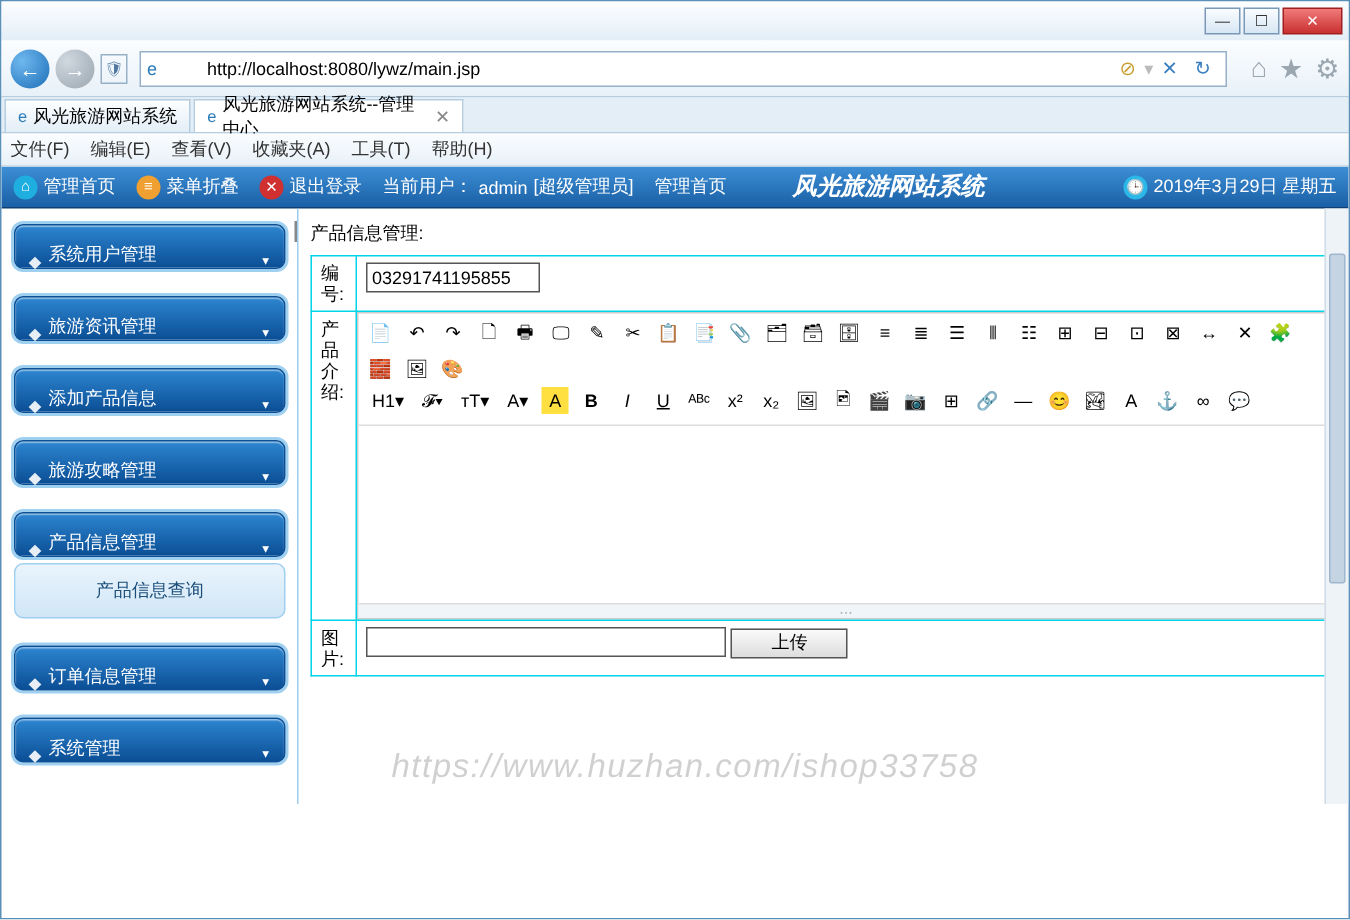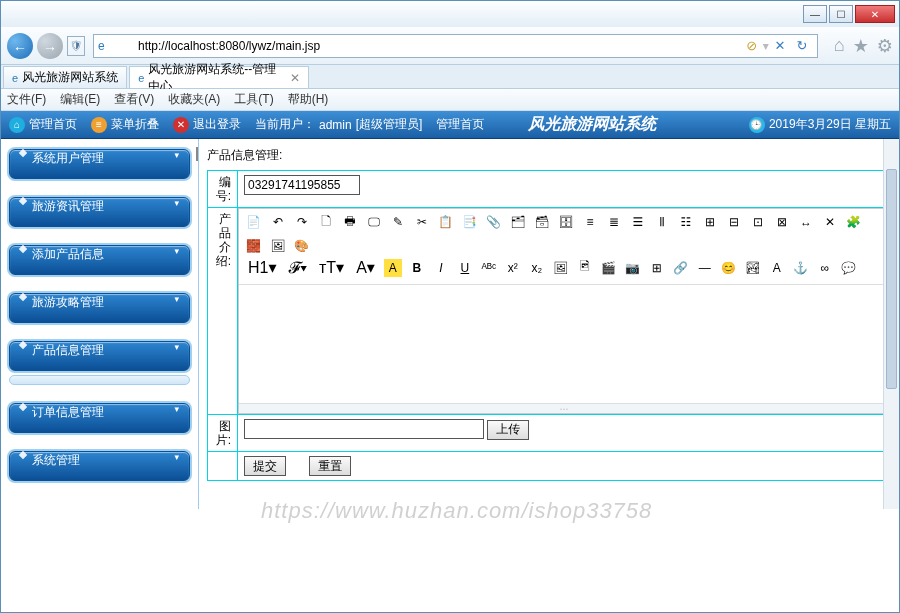--- a/index.html
+++ b/index.html
@@ -37,40 +37,40 @@
 .topbar .item { display:flex; align-items:center; gap:4px;}
 .topbar a { color:#fff; }
 .topbar .title { flex:0 0 auto; font-size:16px; font-weight:bold; font-style:italic; margin-left:30px;}
 .topbar .spacer { flex:1;}
 .ico-circle { width:16px;height:16px;border-radius:50%;display:flex;align-items:center;justify-content:center;font-size:10px;}
 .i-home{background:#1eaee0;} .i-menu{background:#f0a030;} .i-exit{background:#d03030;} .i-clock{background:#2bb8e8;}
 
 .body-split { flex:1; display:flex; overflow:hidden;}
 .sidebar { width:198px; background:#fff; border-right:1px solid #9ccdef; padding:10px 8px; overflow:auto; position:relative;}
 .sidebar::after{content:"";position:absolute;right:-3px;top:8px;width:5px;height:14px;background:#888;}
-.side-btn { height:30px; margin-bottom:18px; border-radius:6px; background:linear-gradient(#2d85d0,#0b4f96); border:1px solid #0b4f96; box-shadow:inset 0 1px 1px rgba(255,255,255,0.5),0 0 0 2px #9fd0f0; color:#fff; display:flex; align-items:flex-start; padding:0 10px; gap:6px; cursor:pointer;}
+.side-btn { height:30px; margin-bottom:18px; border-radius:6px; background:linear-gradient(#2d85d0,#0b4f96); border:1px solid #0b4f96; box-shadow:inset 0 1px 1px rgba(255,255,255,0.5),0 0 0 2px #9fd0f0; color:#fff; display:flex; align-items:flex-end; padding:0 10px; gap:6px; cursor:pointer;}
 .side-btn .bullet{width:6px;height:6px;background:#fff;transform:rotate(45deg);opacity:0.9;}
 .side-btn .chev{margin-left:auto;font-size:9px;}
 .side-sub { background:linear-gradient(#eaf4fc,#d0e6f7); border:1px solid #9fd0f0; border-radius:6px; margin:-14px 0 18px 0; padding:4px 0;}
 .side-sub-item { text-align:center; padding:5px 0; color:#1a4d7a; cursor:pointer;}
 
 .main { flex:1; padding:8px 8px 8px 8px; overflow:auto; color:#000;}
 .form-title { margin-bottom:6px;}
 .form-table { width:100%; border-collapse:collapse;}
 .form-table td { border:1px solid #00d4e8; padding:4px 6px; vertical-align:top;}
-.form-table td.label { width:30px; text-align:right; line-height:14px;}
+.form-table td.label { width:30px; text-align:left; line-height:14px;}
 .inp { height:20px; border:1px solid #555; padding:0 3px; background:#fff;}
 .inp-w1{width:116px;} .inp-w2{width:270px;} .inp-w3{width:110px;} .inp-w4{width:240px;}
 .star{margin-left:4px;}
-.btn { height:20px; border:1px solid #555; background:linear-gradient(#fafafa,#ddd); padding:0 8px; margin-right:20px; cursor:pointer; font-size:12px;}
+.btn { height:20px; border:1px solid #555; background:linear-gradient(#fafafa,#ddd); padding:0 26px; margin-right:8px; cursor:pointer; font-size:12px;}
 .editor { border:1px solid #ccc; background:#fff;}
 .editor-tb { padding:4px 6px; border-bottom:1px solid #ddd;}
 .editor-tb .row{display:flex;flex-wrap:wrap;gap:6px;align-items:center;margin-bottom:3px;}
 .ed-ico{width:18px;height:18px;border:1px solid transparent;display:flex;align-items:center;justify-content:center;font-size:12px;cursor:pointer;}
-.ed-txt{font-size:16px;padding:0 3px;cursor:pointer;}
+.ed-txt{font-size:12px;padding:0 3px;cursor:pointer;}
 .editor-body { height:118px;}
 .editor-resize{height:10px;background:#f0f5f9;border-top:1px solid #ddd;text-align:center;font-size:9px;color:#aaa;cursor:ns-resize;}
 
 .watermark{position:absolute; left:260px; bottom:88px; font-size:22px; color:rgba(120,120,120,0.35); font-style:italic; letter-spacing:1px; pointer-events:none;}
 .page-wrap{position:relative;flex:1;}
 
 
 .sb-v{position:absolute;top:0;right:0;width:16px;height:100%;background:#eef3f8;border-left:1px solid #cfdbe6;}
 .sb-v .thumb{position:absolute;left:2px;right:2px;top:30px;height:220px;background:#c4d4e3;border:1px solid #9fb6cc;border-radius:2px;}
 .main-wrap{position:relative;flex:1;display:flex;}
@@ -176,20 +176,21 @@
                 <span class="bullet"></span>
                 <span>旅游攻略管理</span>
                 <span class="chev">▾</span>
               </div>
               <div class="side-btn">
                 <span class="bullet"></span>
                 <span>产品信息管理</span>
                 <span class="chev">▾</span>
               </div>
               <div class="side-sub">
+                <div class="side-sub-item">产品信息查询</div>
               </div>
               <div class="side-btn">
                 <span class="bullet"></span>
                 <span>订单信息管理</span>
                 <span class="chev">▾</span>
               </div>
               <div class="side-btn">
                 <span class="bullet"></span>
                 <span>系统管理</span>
                 <span class="chev">▾</span>
@@ -269,27 +270,20 @@
                 </div>
                 <div class="editor-body"></div>
                 <div class="editor-resize">⋯</div>
               </div>
             </td>
           </tr>
           <tr>
             <td class="label">图片:</td>
             <td><input class="inp inp-w4" style=""> <button class="btn">上传</button></td>
           </tr>
-          <tr>
-            <td class="label"></td>
-            <td>
-              <button class="btn">提交</button>
-              <button class="btn">重置</button>
-            </td>
-          </tr>
         </tbody>
               </table>
       </div>
     </div>
     <div class="sb-v">
             <div class="thumb"></div>
           </div>
     </div>
   </div>
   <div class="watermark">https://www.huzhan.com/ishop33758</div>

